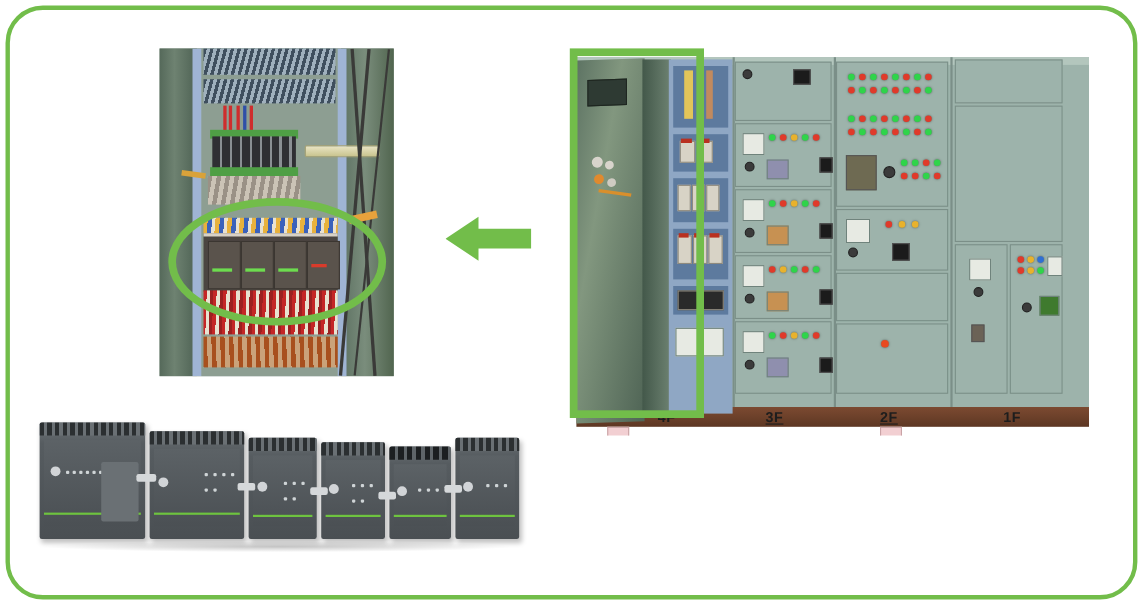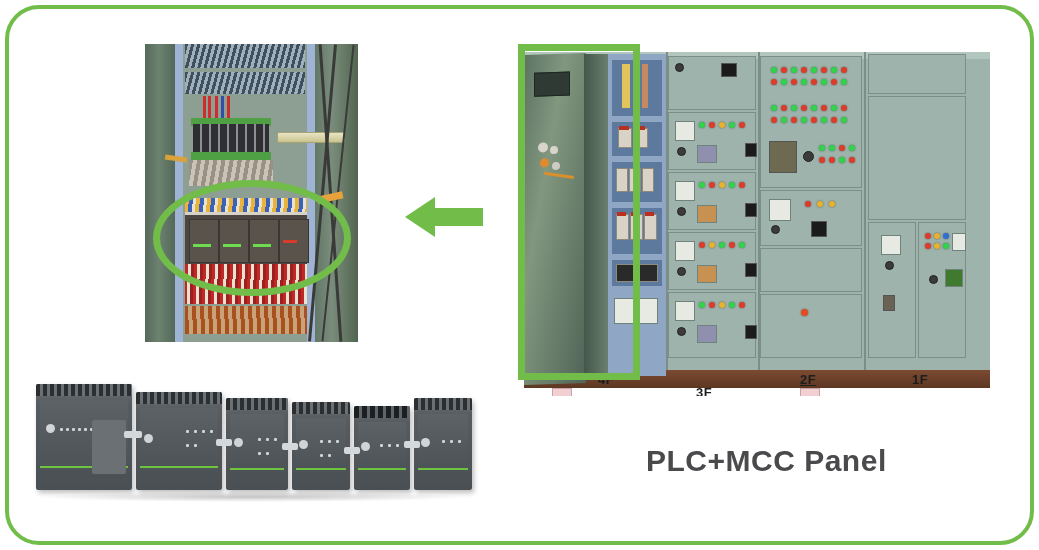--- a/index.html
+++ b/index.html
@@ -352,21 +352,21 @@
       <div class="lamp" style="left:24px;top:10px;background:#2f6fd4;"></div>
       <div class="lamp" style="left:6px;top:20px;background:#e03a2a;"></div>
       <div class="lamp" style="left:15px;top:20px;background:#e8b22c;"></div>
       <div class="lamp" style="left:24px;top:20px;background:#2fd44a;"></div>
       <div class="meter" style="left:33px;top:10px;width:12px;height:16px;"></div>
       <div class="knob" style="left:10px;top:52px;"></div>
       <div class="meter" style="left:26px;top:46px;width:16px;height:16px;background:#3f7a2e;"></div>
     </div>
 
     <div class="floor-label" style="left:98px;top:332px;">4F</div>
-    <div class="floor-label" style="left:196px;top:345px;text-decoration:underline;">3F</div>
+    <div class="floor-label" style="left:196px;top:332px;text-decoration:underline;">3F</div>
     <div class="floor-label" style="left:300px;top:332px;text-decoration:underline;">2F</div>
     <div class="floor-label" style="left:412px;top:332px;">1F</div>
 
     <div class="tag" style="left:52px;top:348px;width:18px;height:12px;"></div>
     <div class="tag" style="left:300px;top:348px;width:18px;height:12px;"></div>
 
     <div class="hl-rect"></div>
   </div>
 
   <div class="plcrow">
@@ -442,17 +442,16 @@
       <div class="pm-face"></div>
       <div class="pm-badge" style="left:7px;top:40px;"></div>
       <div class="pm-led" style="left:28px;top:42px;"></div>
         <div class="pm-led" style="left:36px;top:42px;"></div>
       <div class="pm-led" style="left:44px;top:42px;"></div>
       <div class="pm-green" style="top:70px;"></div>
     </div>
     <div class="pm-clip" style="left:376px;bottom:60px;width:16px;height:7px;"></div>
   </div>
 
-  <div class="caption">PLC+MCC Panel</div>
 
   <div class="frame"></div>
 
 </div>
 
 </body></html>

